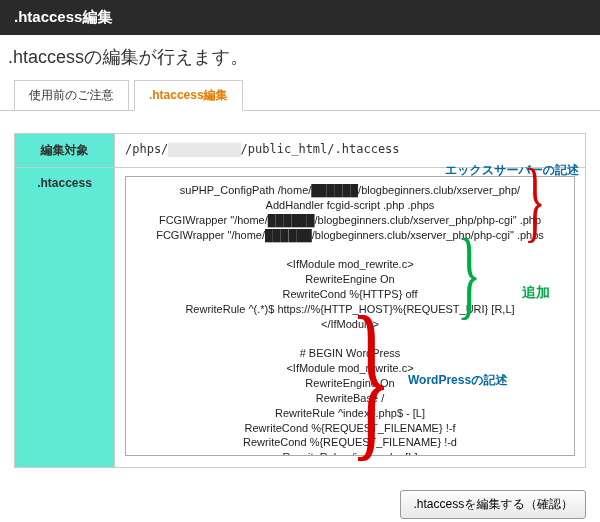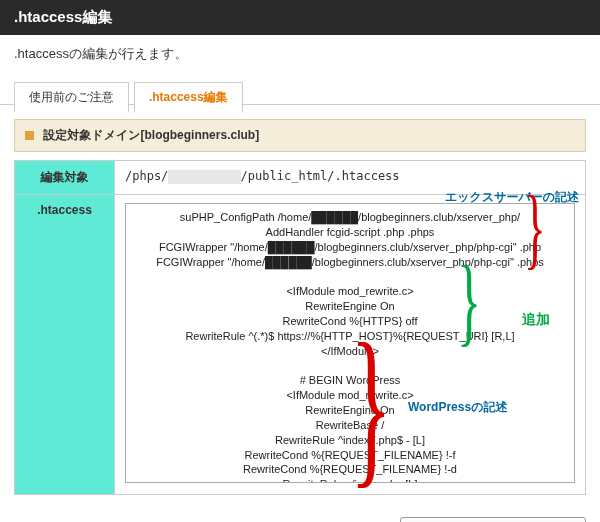--- a/index.html
+++ b/index.html
@@ -11,30 +11,30 @@
     background: #fff;
     width: 600px;
   }
   .header-bar {
     background: #2a2a2a;
     color: #fff;
     padding: 8px 14px;
     font-size: 15px;
     font-weight: bold;
   }
-  .desc { padding: 10px 14px; font-size: 13px; }
+  .desc { padding: 10px 8px; font-size: 18px; }
   .tabs { padding: 0 14px; border-bottom: 1px solid #ccc; }
   .tab {
     display: inline-block;
     padding: 6px 14px;
     border: 1px solid #ccc;
     border-bottom: none;
     margin-right: 2px;
     position: relative;
-    top: 9px;
+    top: 1px;
     background: #fff;
     cursor: pointer;
   }
   .tab.active {
     color: #e67b00;
     font-weight: bold;
     border-bottom: 1px solid #fff;
   }
   .content { padding: 14px; }
   .domain-row {
@@ -122,24 +122,20 @@
 <div class="header-bar">.htaccess編集</div>
 
 <div class="desc">.htaccessの編集が行えます。</div>
 
 <div class="tabs">
   <div class="tab">使用前のご注意</div>
   <div class="tab active">.htaccess編集</div>
 </div>
 
 <div class="content">
-  <div class="domain-row">
-    <span class="sq"></span>
-    <span>設定対象ドメイン</span><span>[blogbeginners.club]</span>
-  </div>
 
   <table class="grid">
     <tbody>
         <tr>
       <th>編集対象</th>
       <td class="path-cell">
         <span>/phps/</span><span class="redact">██████████</span><span>/public_html/.htaccess</span>
       </td>
     </tr>
     <tr>

